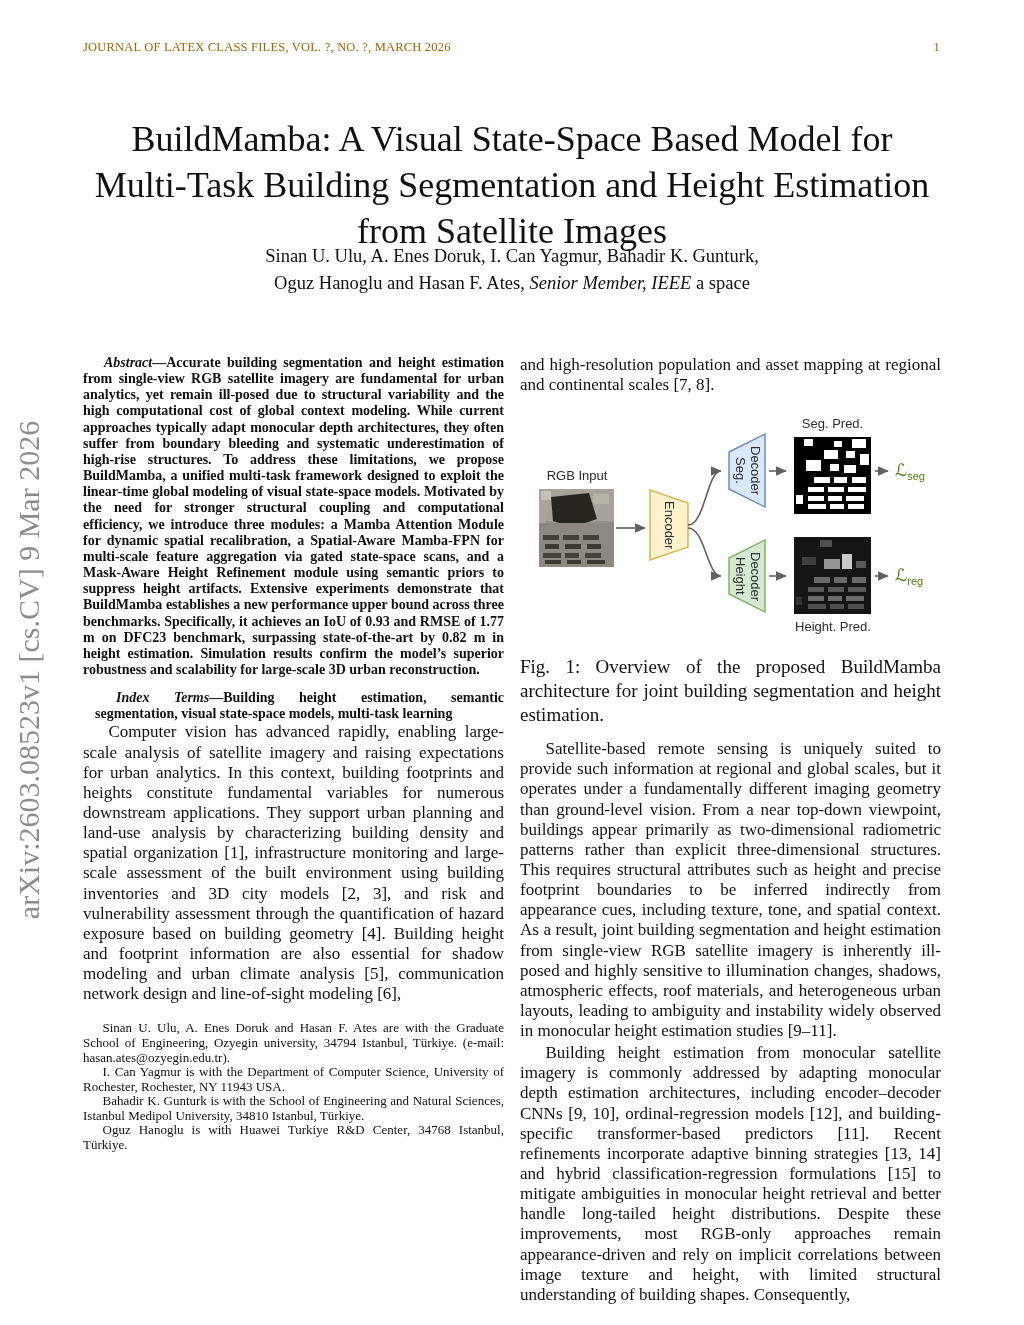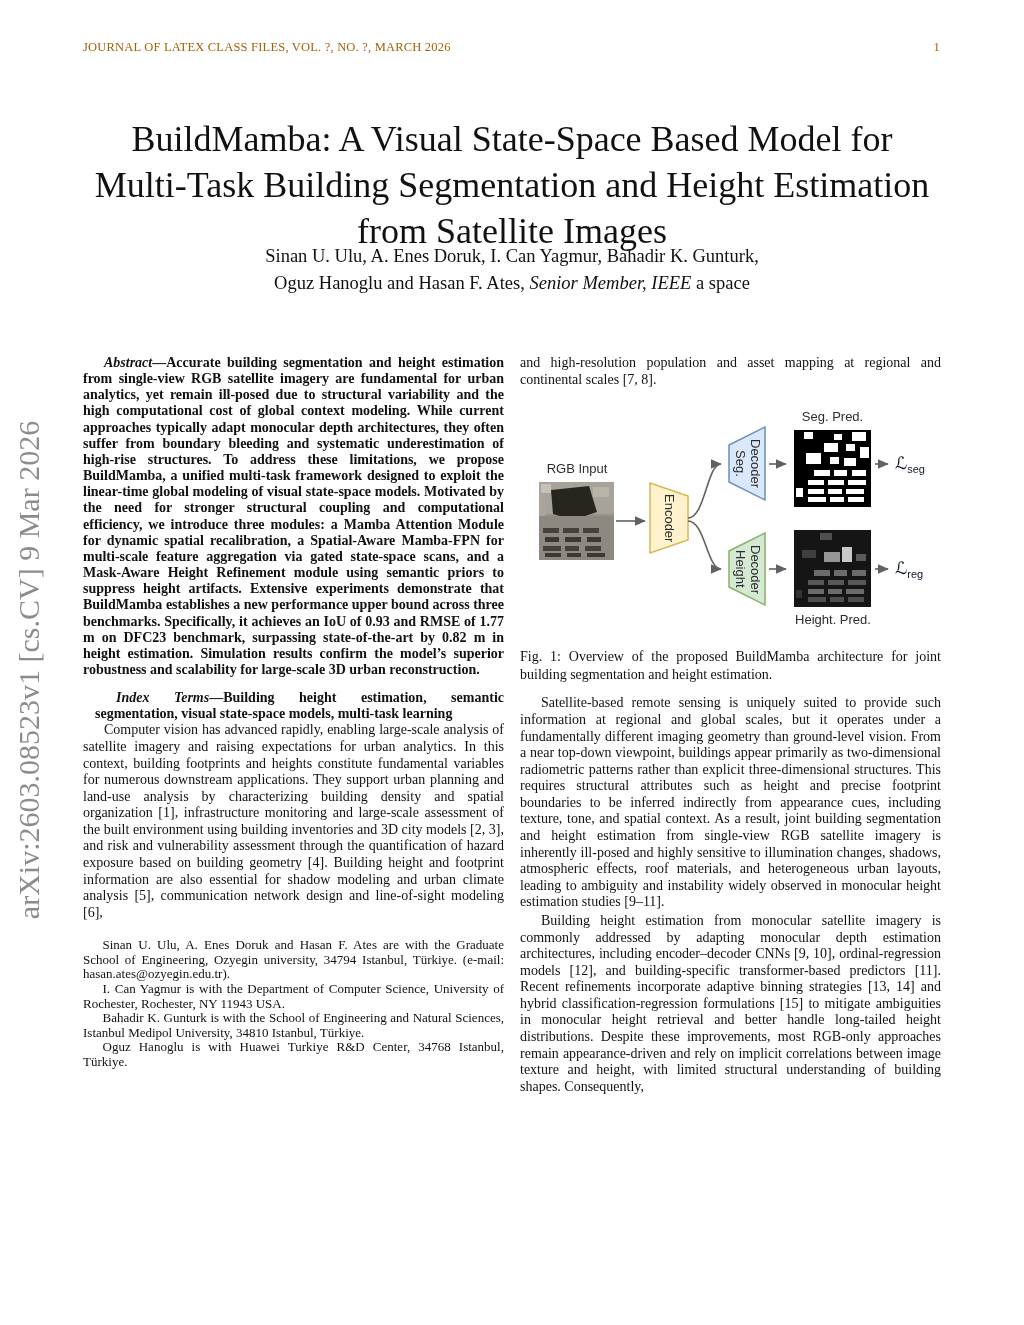--- a/index.html
+++ b/index.html
@@ -15,34 +15,34 @@
   .authors .it{font-style:italic;}
   .col{position:absolute;top:355px;width:421px;text-align:justify;}
   .col-left{left:83px;}
   .col-right{left:520px;}
   .abstract{font-size:14px;font-weight:bold;line-height:1.155;text-indent:1.5em;margin:0;}
   .abstract .lbl{font-style:italic;}
   .index-terms{font-size:14px;font-weight:bold;line-height:1.155;text-indent:1.5em;margin:12px 0 0 12px;}
   .index-terms .lbl{font-style:italic;}
   .sec-heading{margin:30px 0 14px 0;text-align:center;font-size:17px;text-indent:0;}
   .sec-heading .sc{font-variant:small-caps;letter-spacing:.5px;margin-left:9px;}
-  .bodytext{font-size:14px;line-height:1.185;margin:0;}
+  .bodytext{font-size:17px;line-height:1.185;margin:0;}
   .indent{text-indent:1.5em;}
   .footnotes{margin-top:17px;font-size:13px;line-height:1.12;}
   .footnotes p{margin:0;text-indent:1.5em;}
   .figure-box{position:relative;width:440px;height:238px;margin:14px 0 4px -1px;}
   .figure-box svg{position:absolute;left:0;top:0;}
   .fig-label{position:absolute;font-family:"Liberation Sans",sans-serif;font-size:13px;color:#2d2d2d;
     text-align:center;line-height:1.05;}
   .vlabel{display:flex;align-items:center;justify-content:center;}
   .vlabel .vtxt{writing-mode:vertical-lr;text-align:center;line-height:1.12;}
   .vlabel .vtxt span{display:block;}
-  .loss{position:absolute;font-size:17px;font-style:italic;font-family:"DejaVu Sans","Liberation Serif",serif;color:#0f172a;}
+  .loss{position:absolute;font-size:17px;font-style:italic;font-family:"DejaVu Sans","Liberation Serif",serif;color:#4d7c0f;}
   .loss sub{font-size:11px;font-style:normal;font-family:"Liberation Sans",sans-serif;}
-  .fig-caption{font-size:14px;line-height:1.26;margin:8px 0 0 0;}
+  .fig-caption{font-size:19px;line-height:1.26;margin:8px 0 0 0;}
   .rc-p{margin-top:12px;}
 </style>
 </head>
 <body>
 
 <div class="page-header">
   <span>JOURNAL OF LATEX CLASS FILES, VOL. ?, NO. ?, MARCH 2026</span>
   <span>1</span>
 </div>
 

